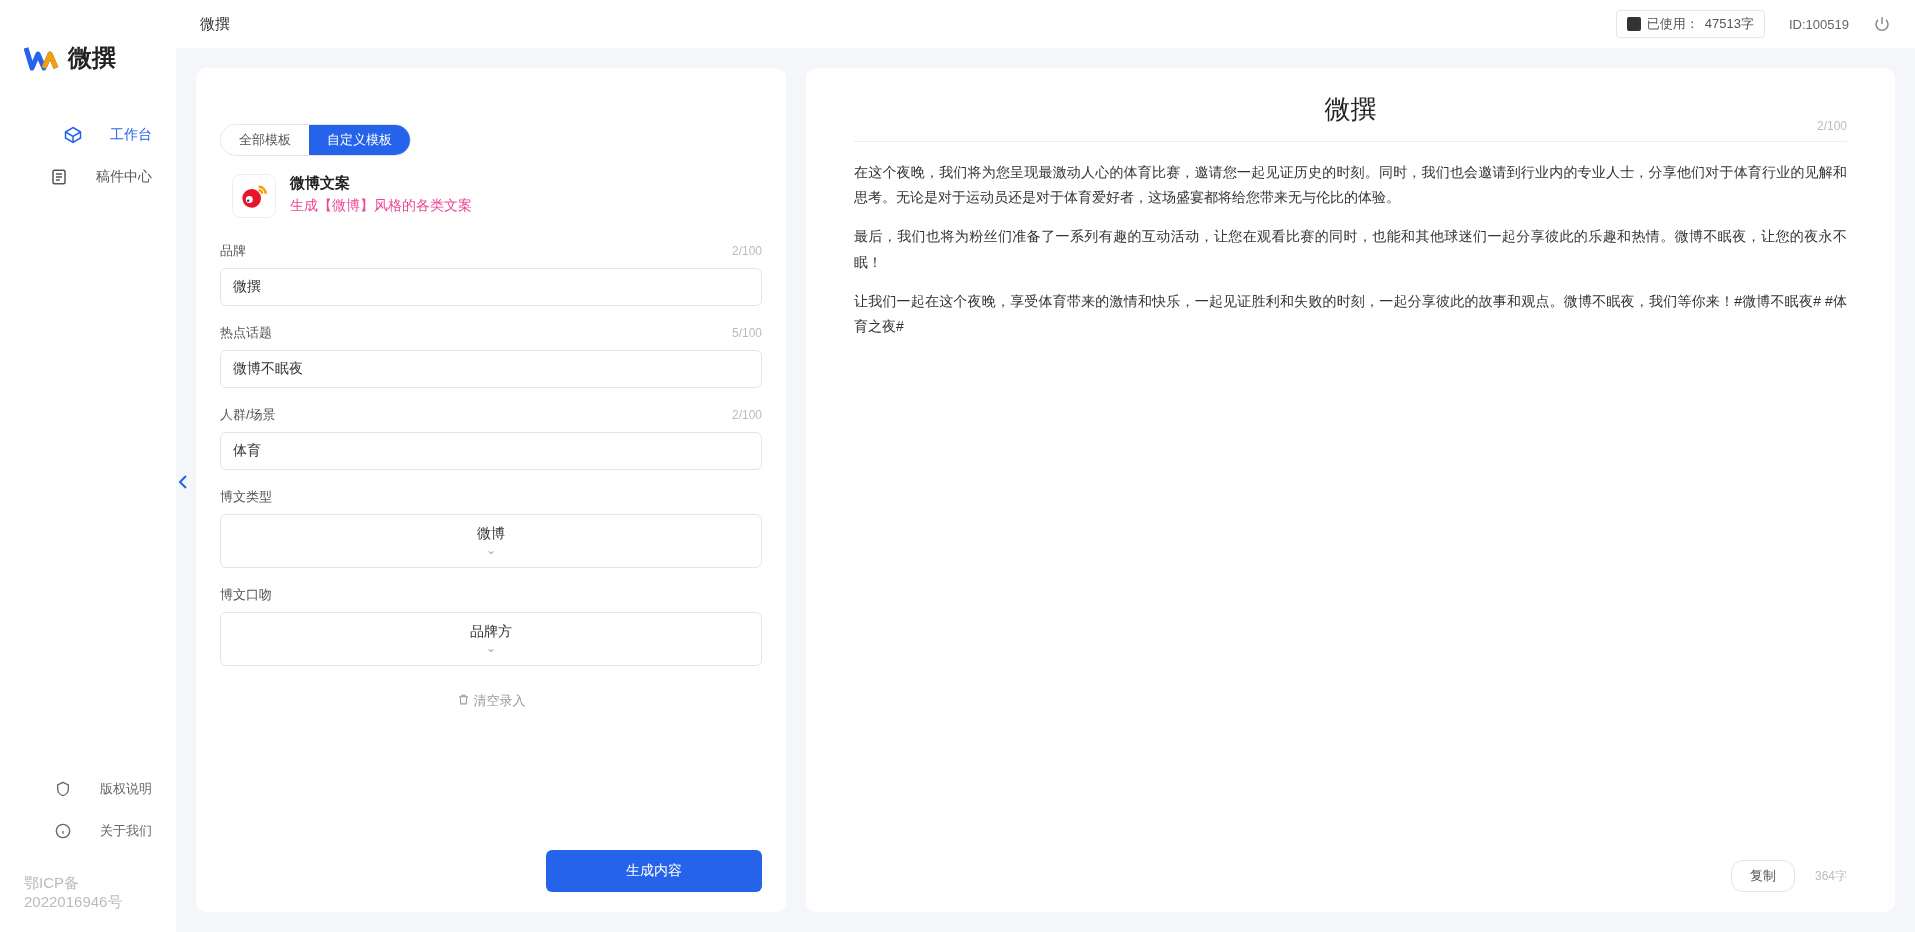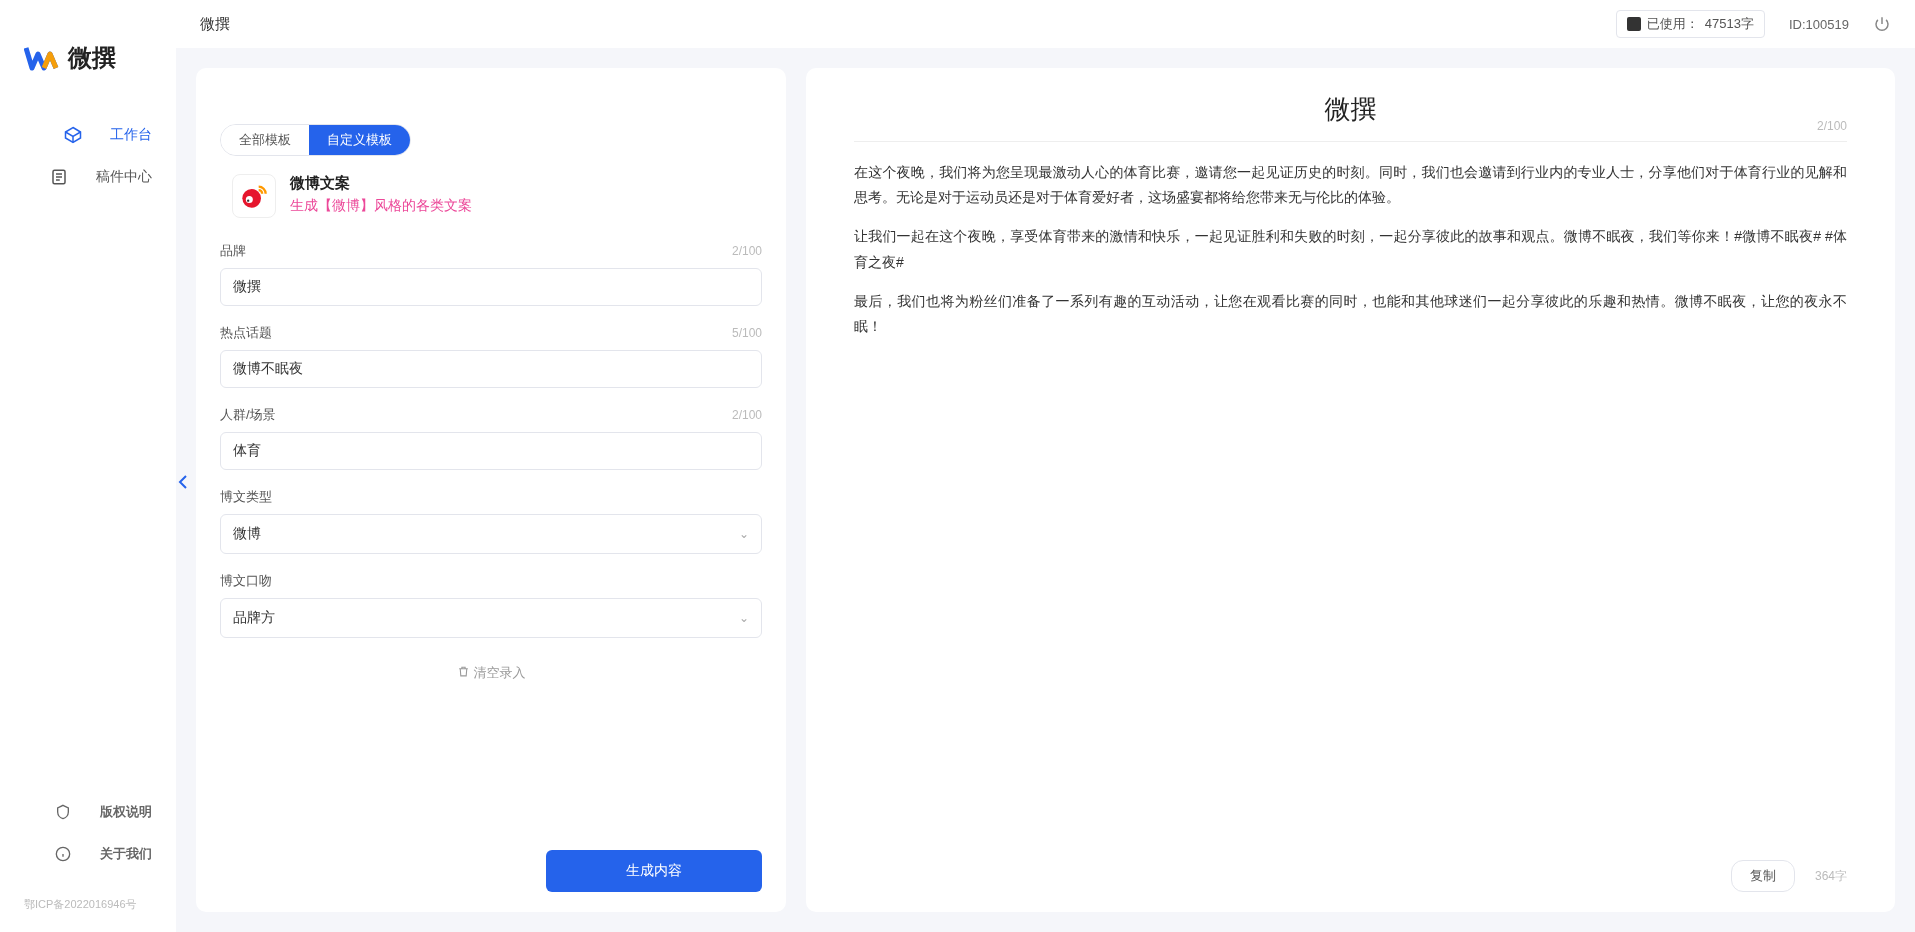--- a/index.html
+++ b/index.html
@@ -42,22 +42,22 @@
       padding: 10px 12px;
       color: #555;
       cursor: pointer;
       border-radius: 6px;
       margin-bottom: 4px;
       justify-content: flex-end;
     }
     .nav-item.active { color: #2563eb; }
     .nav-icon { width: 18px; height: 18px; display: flex; align-items: center; justify-content: center; }
     .sidebar-bottom { padding: 0 12px 12px 12px; }
-    .sidebar-bottom .nav-item { color: #666; font-size: 13px; font-weight: bold; }
-    .icp { font-size: 11px; color: #bbb; padding: 8px 24px 0 24px; }
+    .sidebar-bottom .nav-item { color: #666; font-size: 13px; }
+    .icp { font-size: 15px; color: #bbb; padding: 8px 24px 0 24px; }
     
     
     .main {
       flex: 1;
       display: flex;
       flex-direction: column;
       overflow: hidden;
     }
     
     
@@ -168,20 +168,21 @@
       padding: 10px 12px;
       border: 1px solid #e3e5ec;
       border-radius: 6px;
       font-size: 14px;
       color: #333;
       background: #fff;
       display: flex;
       justify-content: space-between;
       align-items: center;
       cursor: pointer;
+      flex-direction: column;
     }
     .chevron { color: #aaa; font-size: 12px; }
     
     .clear-row {
       text-align: center;
       color: #999;
       font-size: 13px;
       padding: 8px 0 20px 0;
       display: flex;
       align-items: center;
@@ -432,22 +433,22 @@
         </div>
       </section>
 
       <section class="right-panel">
         <div class="output-title-row">
           <div class="output-title">微撰</div>
           <div class="output-pager">2/100</div>
         </div>
         <div class="output-body">
           <p>在这个夜晚，我们将为您呈现最激动人心的体育比赛，邀请您一起见证历史的时刻。同时，我们也会邀请到行业内的专业人士，分享他们对于体育行业的见解和思考。无论是对于运动员还是对于体育爱好者，这场盛宴都将给您带来无与伦比的体验。</p>
+          <p>最后，我们也将为粉丝们准备了一系列有趣的互动活动，让您在观看比赛的同时，也能和其他球迷们一起分享彼此的乐趣和热情。微博不眠夜，让您的夜永不眠！</p>
           <p>让我们一起在这个夜晚，享受体育带来的激情和快乐，一起见证胜利和失败的时刻，一起分享彼此的故事和观点。微博不眠夜，我们等你来！#微博不眠夜# #体育之夜#</p>
-          <p>最后，我们也将为粉丝们准备了一系列有趣的互动活动，让您在观看比赛的同时，也能和其他球迷们一起分享彼此的乐趣和热情。微博不眠夜，让您的夜永不眠！</p>
         </div>
         <div class="output-footer">
           <button class="copy-btn">复制</button>
           <span class="char-count">364字</span>
         </div>
       </section>
     </div>
   </div>
 </div>
 

